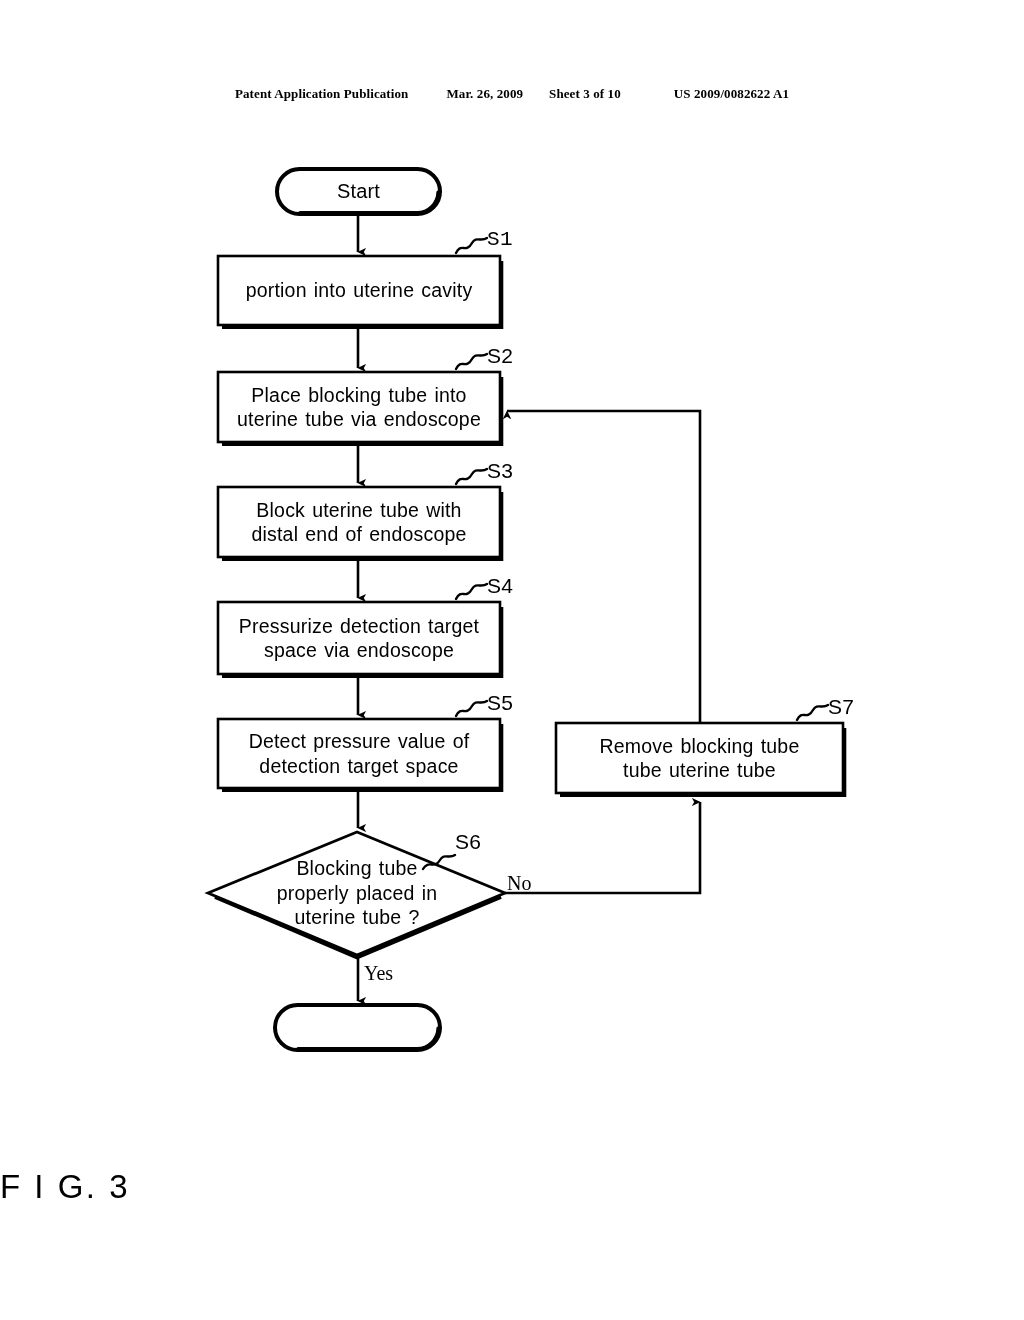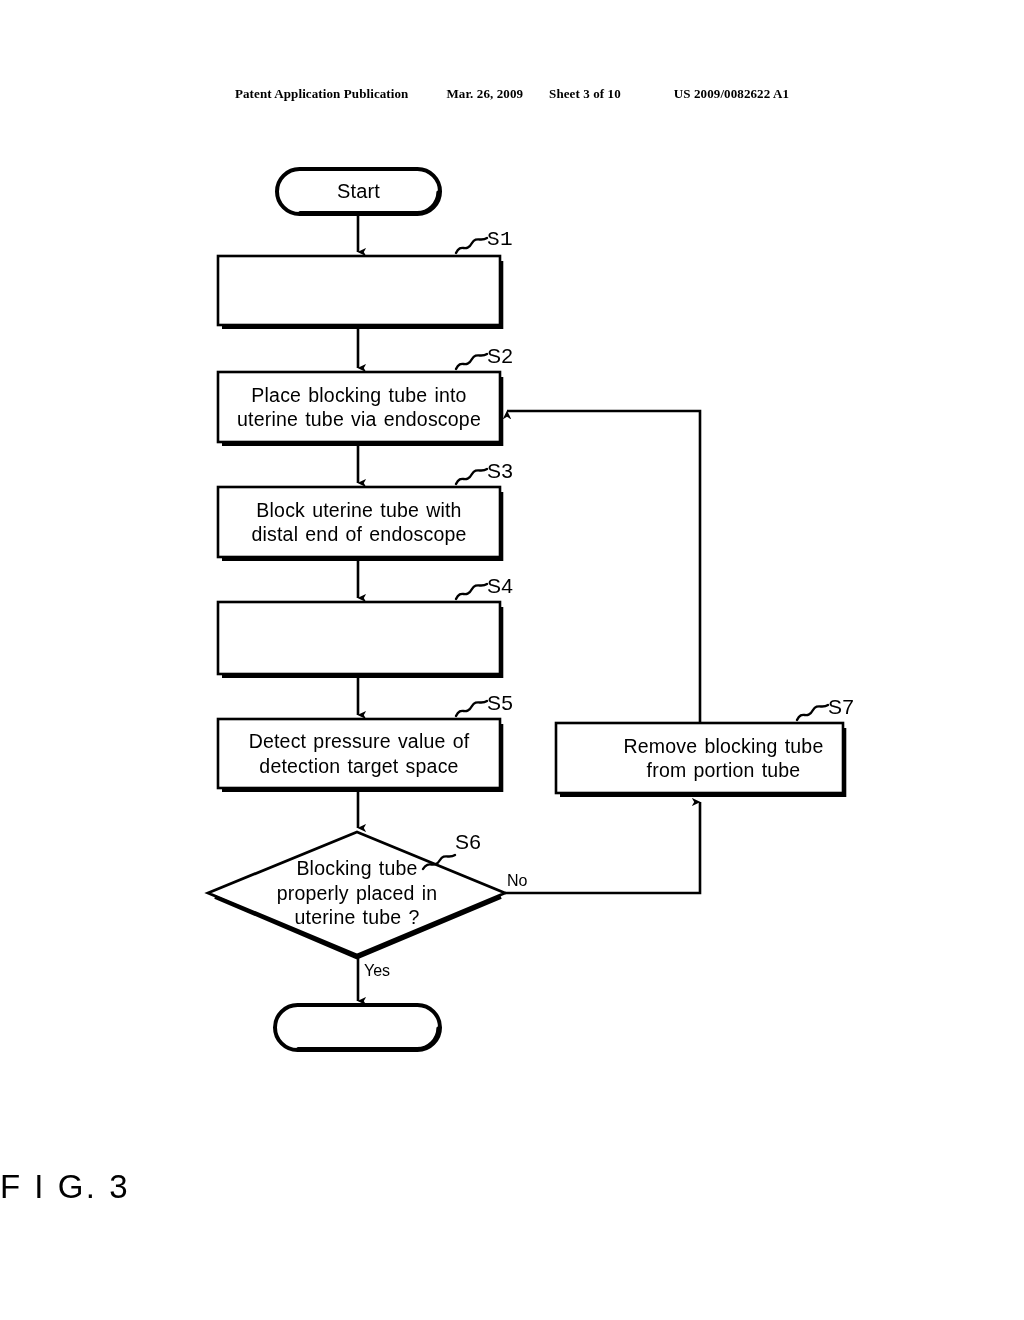--- a/index.html
+++ b/index.html
@@ -76,22 +76,22 @@
     position: absolute;
     font-family: "Liberation Sans", sans-serif;
     font-size: 21px;
     letter-spacing: 0.3px;
     white-space: nowrap;
   }
 
   
   .branch-label {
     position: absolute;
-    font-family: Liberation Sans, sans-serif;
-    font-size: 16px;
+    font-family: Liberation Serif, serif;
+    font-size: 20px;
     white-space: nowrap;
   }
 
   
   .fig-caption {
     position: absolute;
     left: 0;
     top: 1168px;
     width: 1024px;
     font-family: "Liberation Sans", sans-serif;
@@ -179,41 +179,46 @@
 
     <path d="M 700 723 V 411 H 507" fill="none" stroke="#000000" stroke-width="2.6" marker-end="url(#arrowLeft)"></path>
   </svg>
 
   <div class="node-text terminal-text" style="left:277px; top:169px; width:163px; height:45px;">
     <span class="l">Start</span>
   </div>
 
 
   <div class="node-text" style="left:218px; top:256px; width:282px; height:69px;">
+    <span class="l">portion into uterine cavity</span>
   </div>
 
   <div class="node-text" style="left:218px; top:372px; width:282px; height:70px;">
     <span class="l">Place blocking tube into</span>
     <span class="l">uterine tube via endoscope</span>
   </div>
 
   <div class="node-text" style="left:218px; top:487px; width:282px; height:70px;">
     <span class="l">Block uterine tube with</span>
     <span class="l">distal end of endoscope</span>
   </div>
 
+  <div class="node-text" style="left:218px; top:602px; width:282px; height:72px;">
+    <span class="l">Pressurize detection target</span>
+    <span class="l">space via endoscope</span>
+  </div>
 
   <div class="node-text" style="left:218px; top:719px; width:282px; height:69px;">
     <span class="l">Detect pressure value of</span>
     <span class="l">detection target space</span>
   </div>
 
-  <div class="node-text" style="left:556px; top:723px; width:287px; height:70px;padding-left:24px;">
+  <div class="node-text" style="left:556px; top:723px; width:287px; height:70px;">
     <span class="l">Remove blocking tube</span>
-    <span class="l">from portion tube</span>
+    <span class="l">tube uterine tube</span>
   </div>
 
   <div class="node-text" style="left:228px; top:838px; width:258px; height:110px;">
     <span class="l">Blocking tube</span>
     <span class="l">properly placed in</span>
     <span class="l">uterine tube ?</span>
   </div>
 
   <div class="step-label" style="left:487px; top:228px;font-family:Liberation Mono, monospace;">S1</div>
   <div class="step-label" style="left:487px; top:344px;">S2</div>

